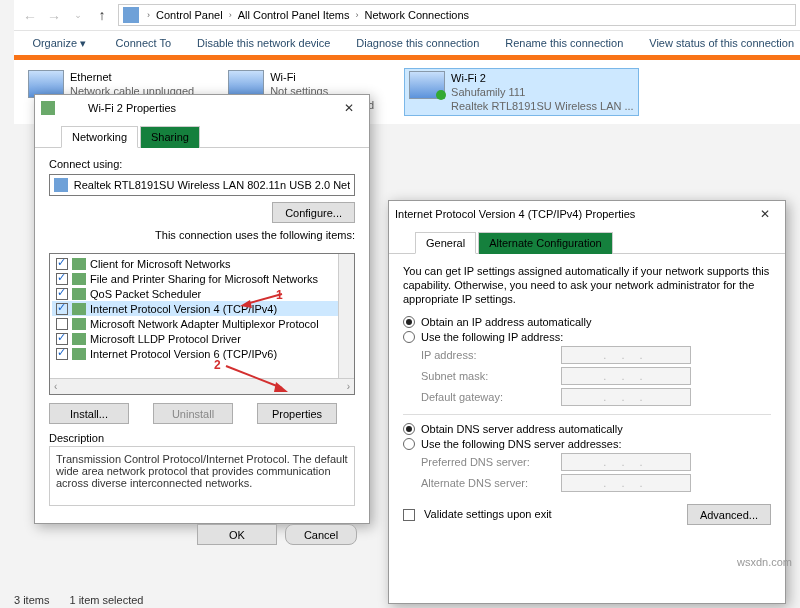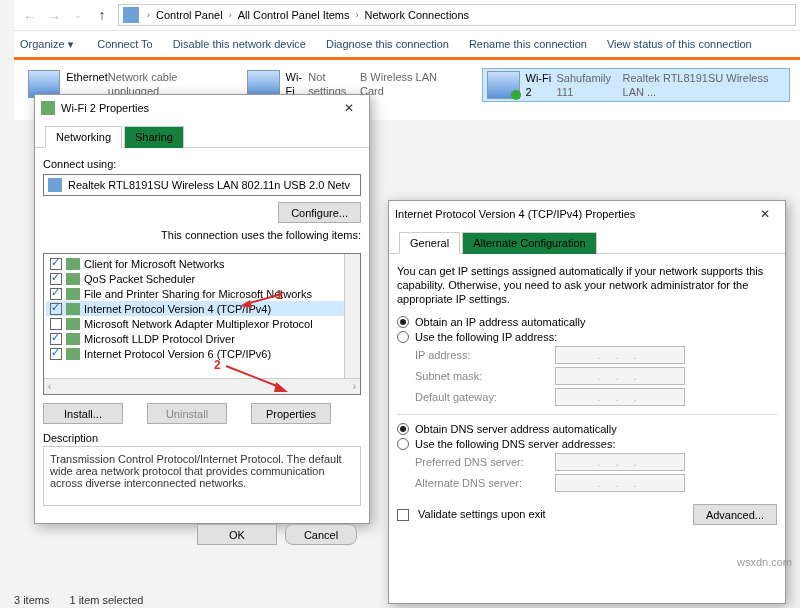--- a/index.html
+++ b/index.html
@@ -34,25 +34,26 @@
     border: 1px solid #ccc; height: 22px;
     margin: 0 4px; padding: 0 4px;
     font-size: 11px;
   }
   .crumb { padding: 0 4px; cursor: default; }
   .crumb-sep { color: #666; font-size: 9px; padding: 0 2px;}
   .toolbar {
     display: flex; align-items: center;
     background: #fff; height: 30px;
     border-top: 1px solid #e3e3e3;
-    border-bottom: 3px solid #f97316;
+    border-bottom: 5px solid #f97316;
     padding: 0 6px;
-    gap: 20px;
+    gap: 26px;
     font-size: 11px;
     color: #245;
+    justify-content: flex-end;
   }
   .toolbar span { color: #2a4c6b; }
   .toolbar .organize { color: #2a4c6b; padding-right:4px;}
   .connections {
     display: flex; gap: 26px; padding: 8px 10px;
     background: #fff;
   }
   .conn {
     display: flex; gap: 6px; align-items: flex-start;
     padding:2px 4px;
@@ -62,59 +63,60 @@
     width: 36px; height: 28px;
     background: linear-gradient(#c7dffb,#5c93db);
     border:1px solid #89a;
     position:relative;
   }
   .conn-icon.green::after{
     content:""; position:absolute; right:-2px; bottom:-2px;
     width:10px;height:10px; border-radius:50%;
     background:#3a3;
   }
-  .conn-text { display:flex; line-height:14px;}
+  .conn-text { display:flex; flex-direction:column; line-height:14px;}
   .conn-text .t1{ color:#000;}
   .conn-text .t2{ color:#666;}
 
   .status-bar {
     position:absolute; left:14px; bottom:2px;
     font-size:11px; color:#333;
     display:flex; gap:20px;
   }
 
   
   .dialog {
     position: absolute;
     background: #fff;
     border: 1px solid #999;
     box-shadow: 3px 3px 12px rgba(0,0,0,.3);
   }
   .titlebar {
     display:flex; align-items:center; height:26px;
     padding:6px 6px; font-size:11px;
     background:#fff;
+    gap:27px;
   }
   .titlebar .close {
     margin-left:auto; width:28px; height:20px;
     display:flex;align-items:center;justify-content:center;
     font-size:12px; color:#333;
   }
   .tabs {
     display:flex; border-bottom:1px solid #ccc;
     padding:4px 10px 0;
   }
   .tab {
     padding:4px 10px; border:1px solid #ccc;
     border-bottom:none; margin-right:2px;
     background:#15803d; font-size:11px;
     position:relative; top:1px;
   }
-  .tab.active { background:#fff; border-bottom:1px solid #fff;}
-  .dlg-body { padding:10px 8px; font-size:11px;}
+  .tab.active { background:#fff; border-bottom:1px solid #fff;margin-left:16px;}
+  .dlg-body { padding:10px 14px; font-size:11px;}
   .btn {
     display:inline-flex; align-items:center; justify-content:center;
     height:21px; padding:0 12px;
     background:#e1e1e1; border:1px solid #adadad;
     font-size:11px;
   }
   .btn.disabled{ color:#888;}
   .ipbox {
     display:inline-flex; width:130px; height:18px;
     border:1px solid #b9b9b9; background:#fff;
@@ -257,26 +259,26 @@
     <div class="items-box">
       <div class="items-inner">
         <div class="item-row">
             <span class="chk on"></span>
             <span class="mini-icon"></span>
             <span>Client for Microsoft Networks</span>
           </div>
         <div class="item-row">
             <span class="chk on"></span>
             <span class="mini-icon"></span>
+            <span>File and Printer Sharing for Microsoft Networks</span>
+          </div>
+        <div class="item-row">
+            <span class="chk on"></span>
+            <span class="mini-icon"></span>
             <span>QoS Packet Scheduler</span>
-          </div>
-        <div class="item-row">
-            <span class="chk on"></span>
-            <span class="mini-icon"></span>
-            <span>File and Printer Sharing for Microsoft Networks</span>
           </div>
         <div class="item-row sel">
             <span class="chk on"></span>
             <span class="mini-icon"></span>
             <span>Internet Protocol Version 4 (TCP/IPv4)</span>
           </div>
         <div class="item-row">
             <span class="chk"></span>
             <span class="mini-icon"></span>
             <span>Microsoft Network Adapter Multiplexor Protocol</span>

